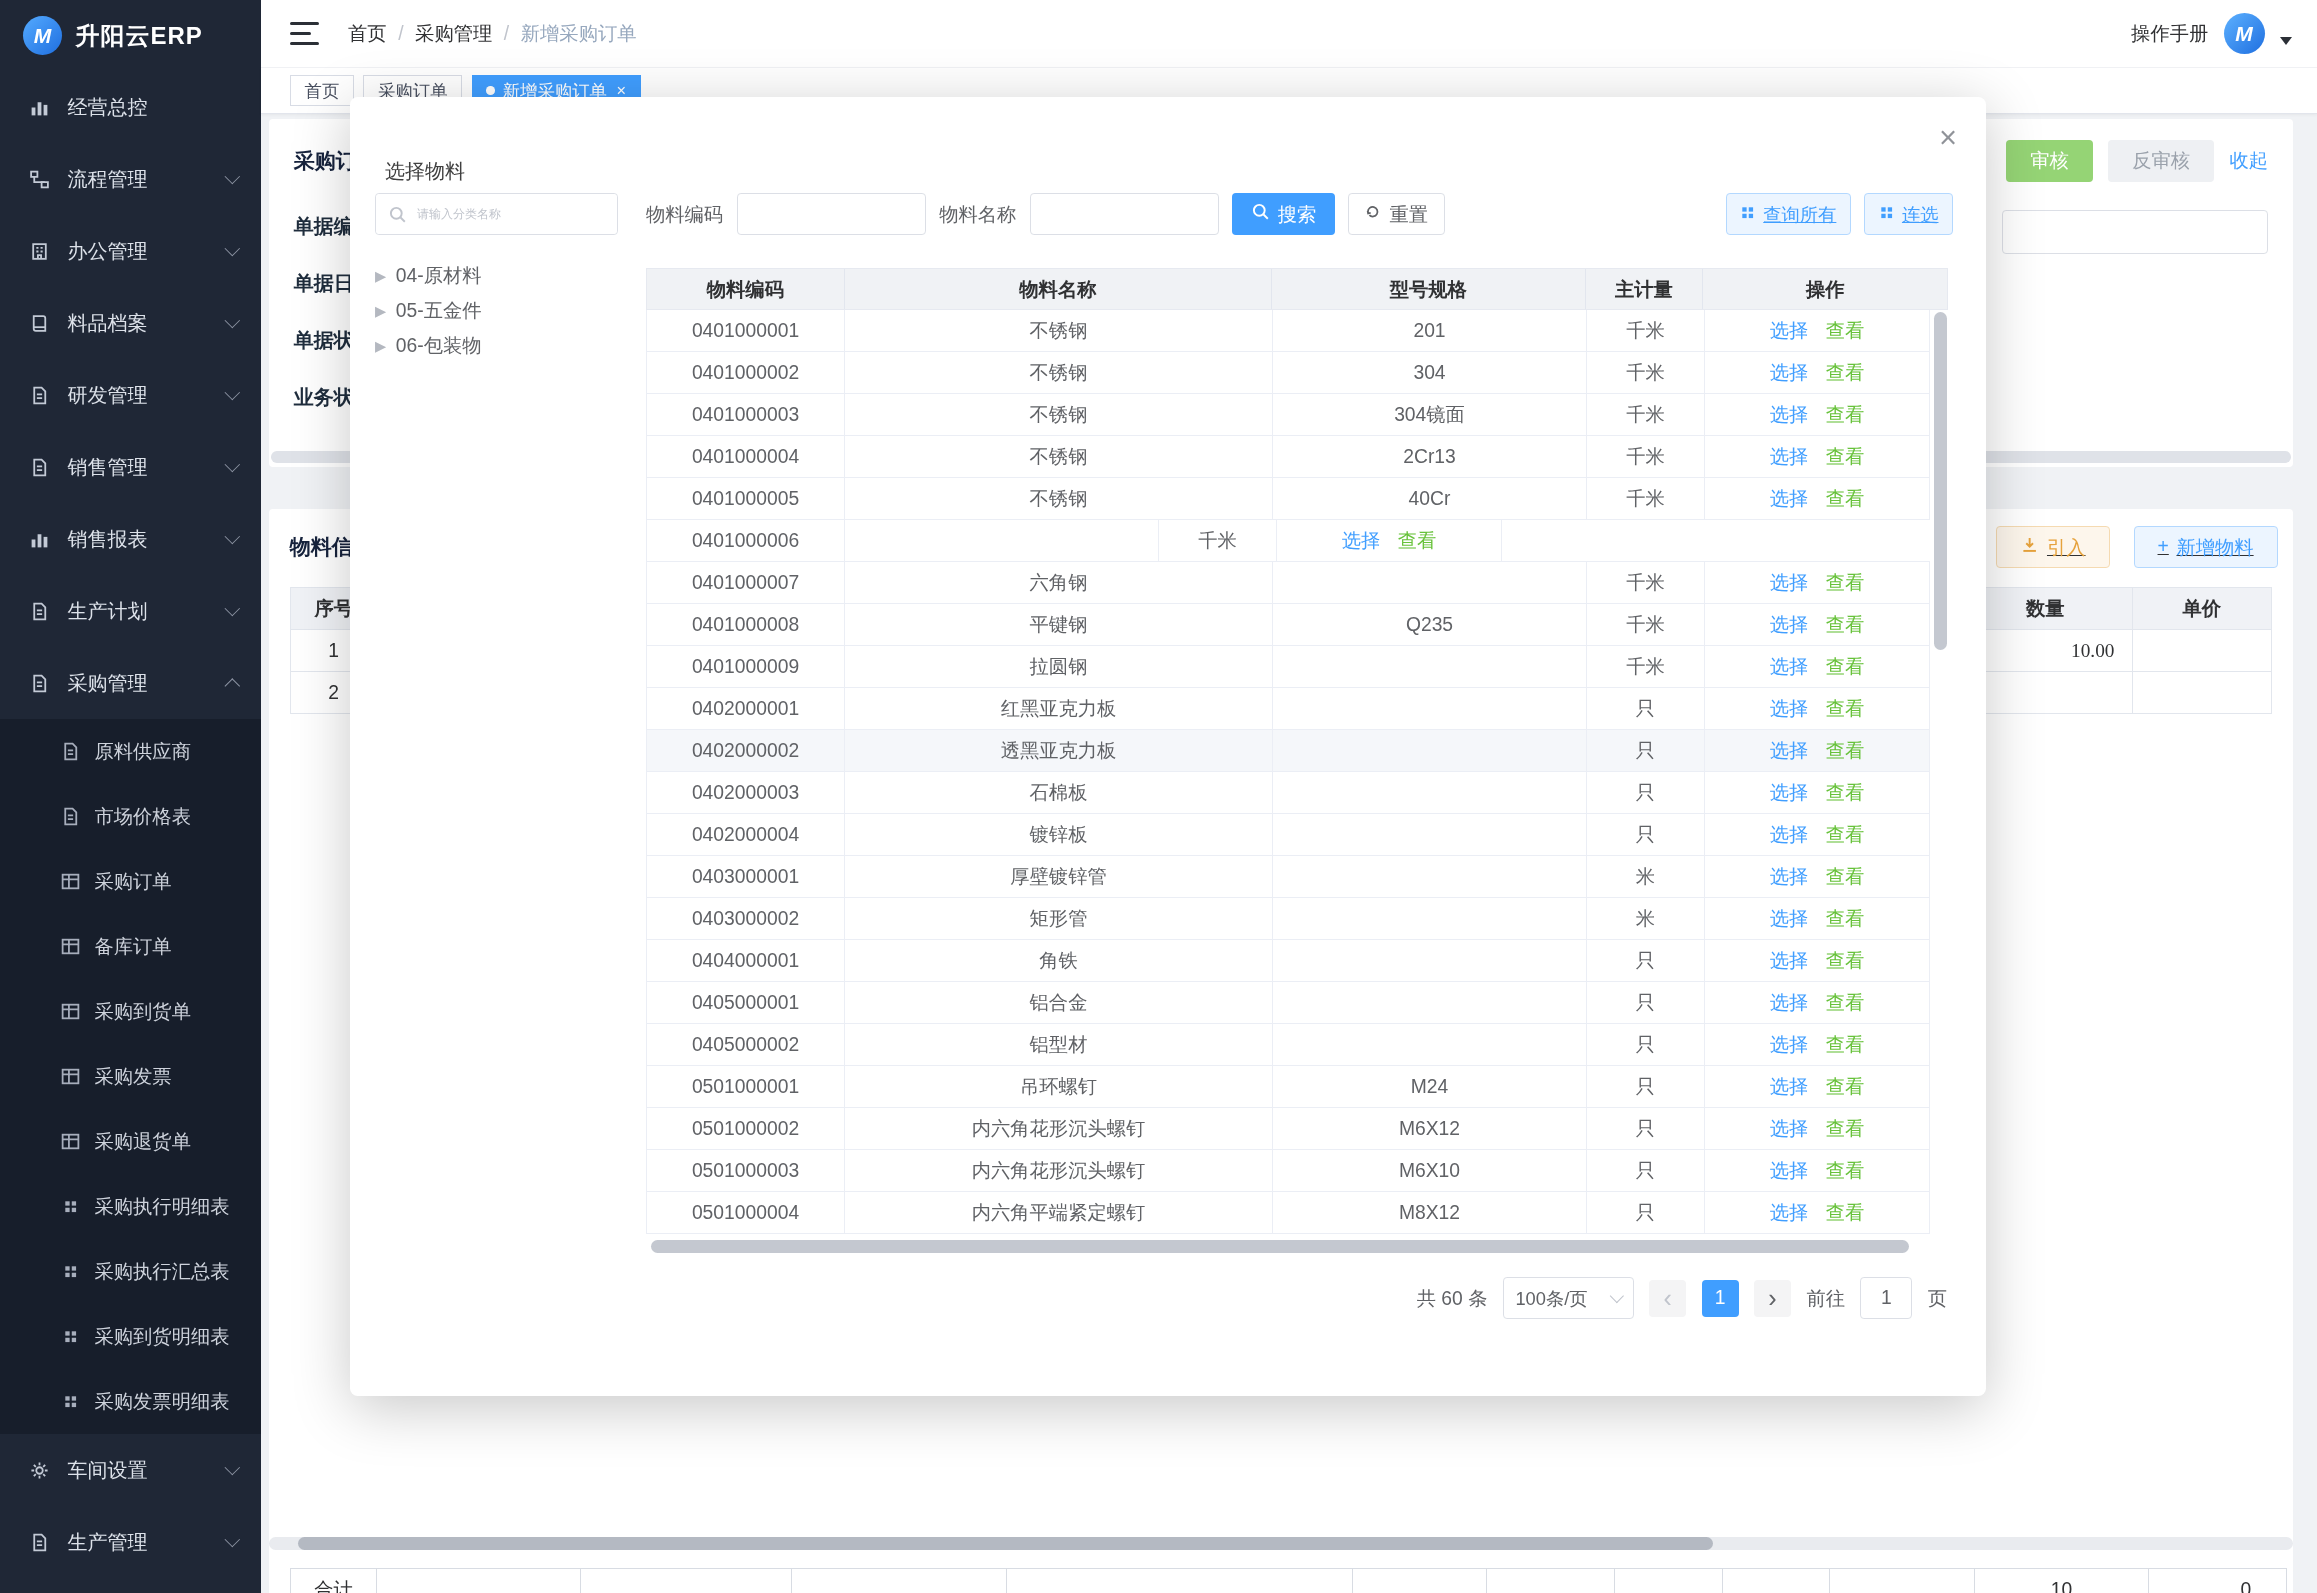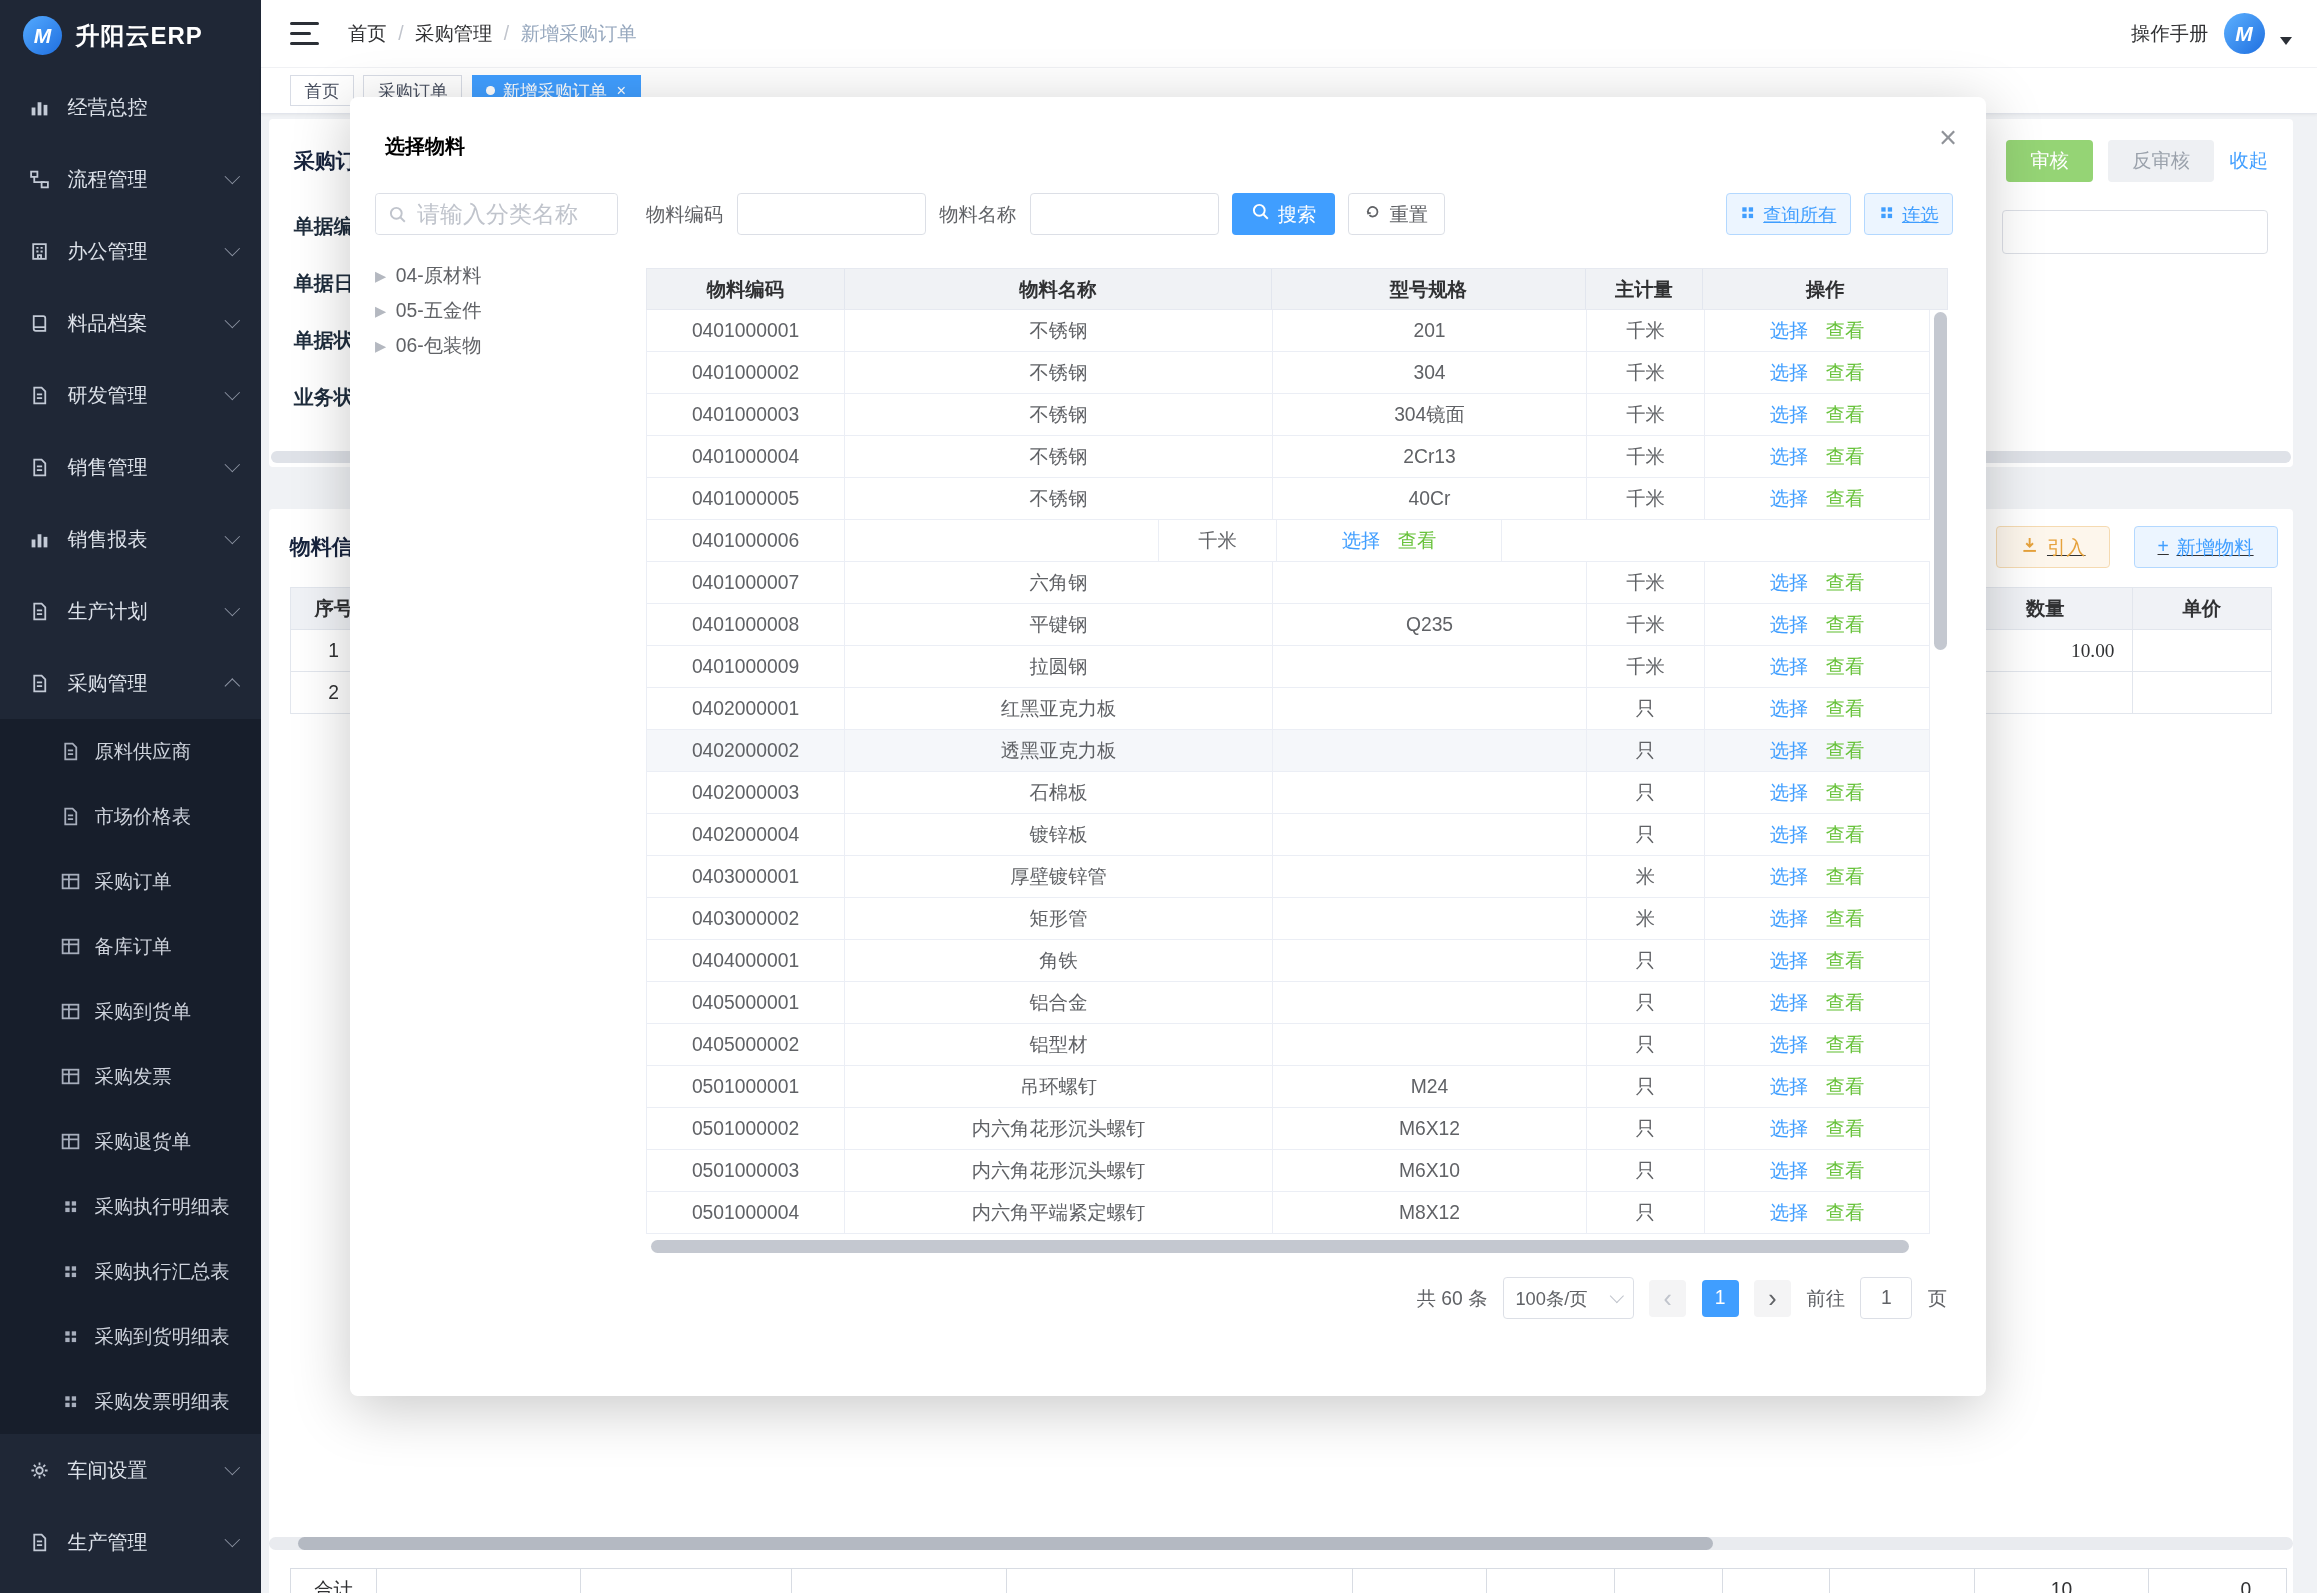--- a/index.html
+++ b/index.html
@@ -84,27 +84,27 @@
   .h-thumb { position:absolute; left:29px; width:1415px; height:13.5px; border-radius:6.8px; background:#b4b9c2; cursor:pointer; }
   .footer-row { position:absolute; left:21px; right:5.8px; top:1059px; height:44px; display:flex;
     border:1px solid #d8dce3; background:#fff; }
   .fr-cell { border-right:1px solid #d8dce3; display:flex; align-items:center; justify-content:center; font-size:19.3px; color:#303133; }
   .fr-cell:last-child { border-right:none; }
   .fr-cell.right { justify-content:flex-end; padding-right:35px; }
 
   
   .modal { position:absolute; left:89px; top:97px; width:1636px; height:1299px; background:#fff; border-radius:7.7px;
     box-shadow:0 11.6px 58px rgba(0,0,0,.22); z-index:20; }
-  .modal-title { position:absolute; left:35px; top:36px; font-size:20px; font-weight:bold; color:#000000; }
+  .modal-title { position:absolute; left:35px; top:61px; font-size:20px; font-weight:normal; color:#404040; }
   .modal-close { position:absolute; top:25px; right:29px; font-size:31px; color:#909399; line-height:1; cursor:pointer; }
 
   .tree-panel { position:absolute; left:25px; top:96px; width:243px; }
   .tree-search { position:relative; height:42px; border:1px solid #dcdfe6; border-radius:3.9px; display:flex; align-items:center; }
   .tree-search .sicon { position:absolute; left:11.6px; top:10.6px; color:#c0c4cc; }
-  .tree-search input { border:none; outline:none; width:100%; height:100%; padding-left:41px; font-size:23px; color:#c2410c; border-radius:3.9px; }
+  .tree-search input { border:none; outline:none; width:100%; height:100%; padding-left:41px; font-size:12px; color:#c2410c; border-radius:3.9px; }
   input::placeholder { color:#c0c4cc; }
   .tree-nodes { margin-top:23px; }
   .tree-node { height:35px; display:flex; align-items:center; gap:9.7px; font-size:19.3px; color:#606266; cursor:pointer; }
   .tnode-caret { color:#b4b8c0; font-size:14.5px; }
 
   .filter-row { position:absolute; left:296px; top:96px; right:33px; height:42px; display:flex; align-items:center; gap:13.5px; }
   .f-label { font-size:19.3px; color:#606266; white-space:nowrap; }
   .f-input { width:189px; height:42px; border:1px solid #dcdfe6; border-radius:3.9px; outline:none; padding:0 11.6px; font-size:19.3px; color:#606266; }
   .btn-search { background:#409eff; color:#fff; padding:0 17.4px; }
   .btn-reset { background:#fff; border-color:#dcdfe6; color:#606266; padding:0 15.4px; }

